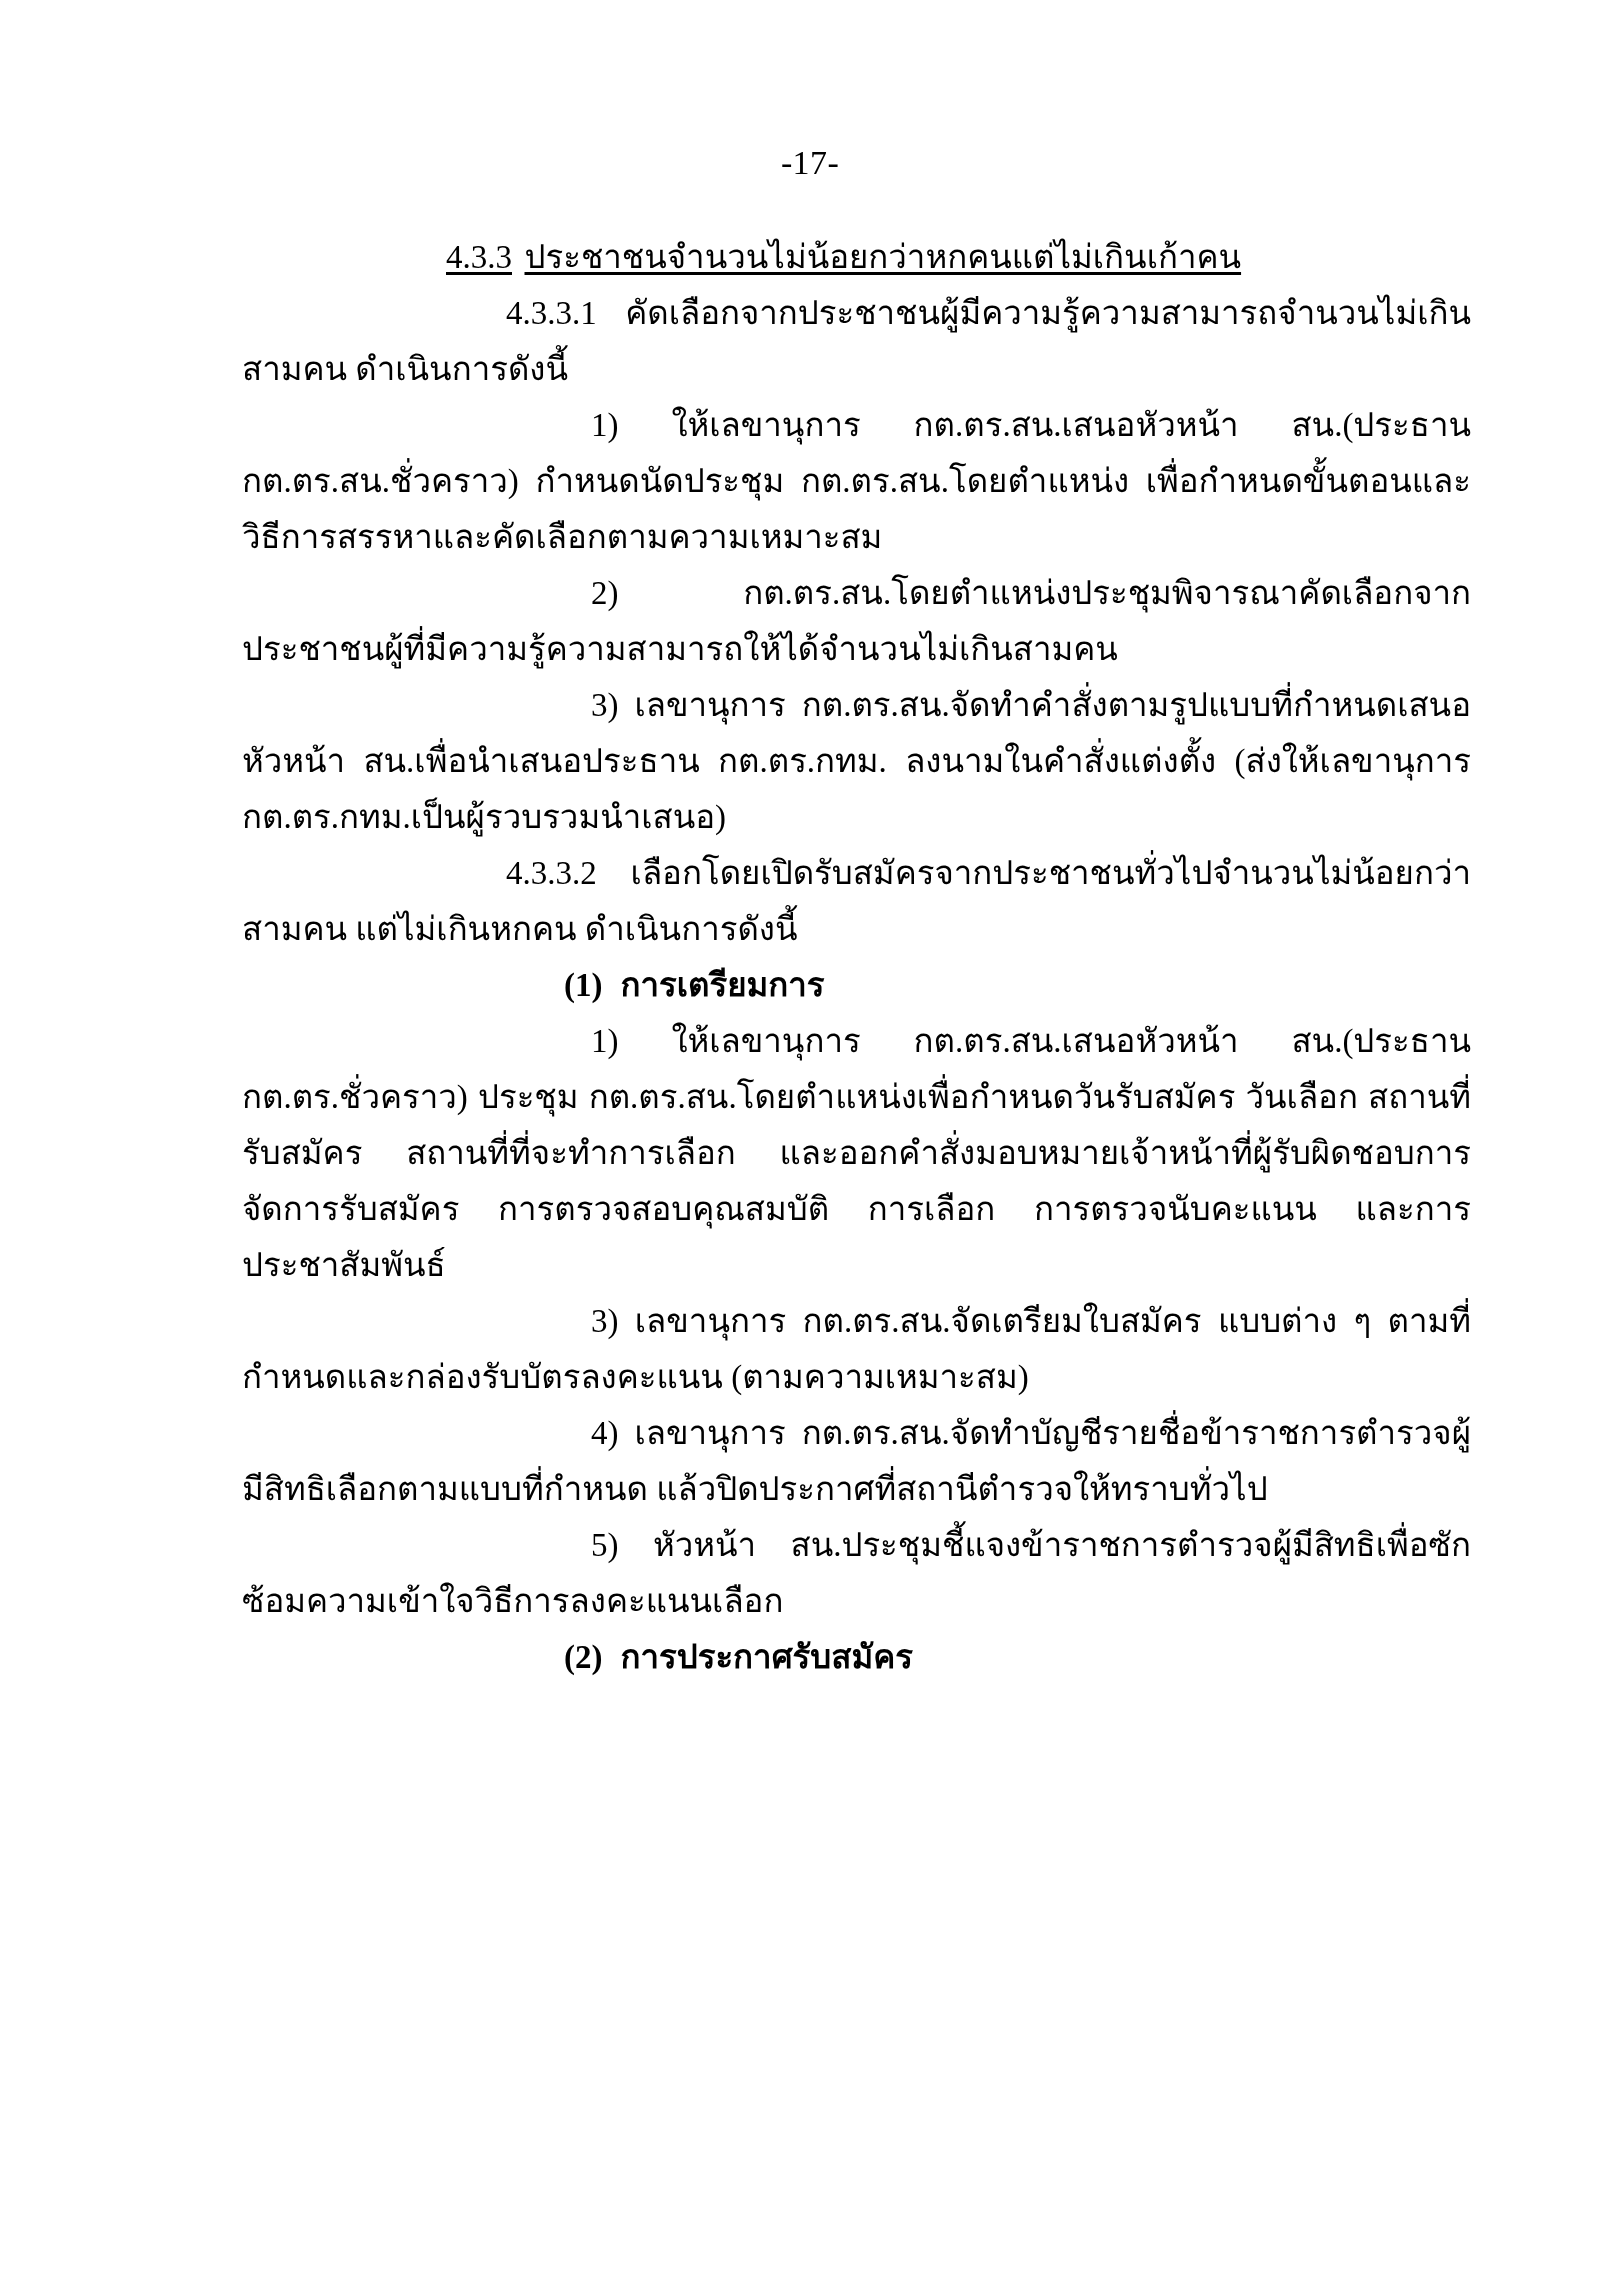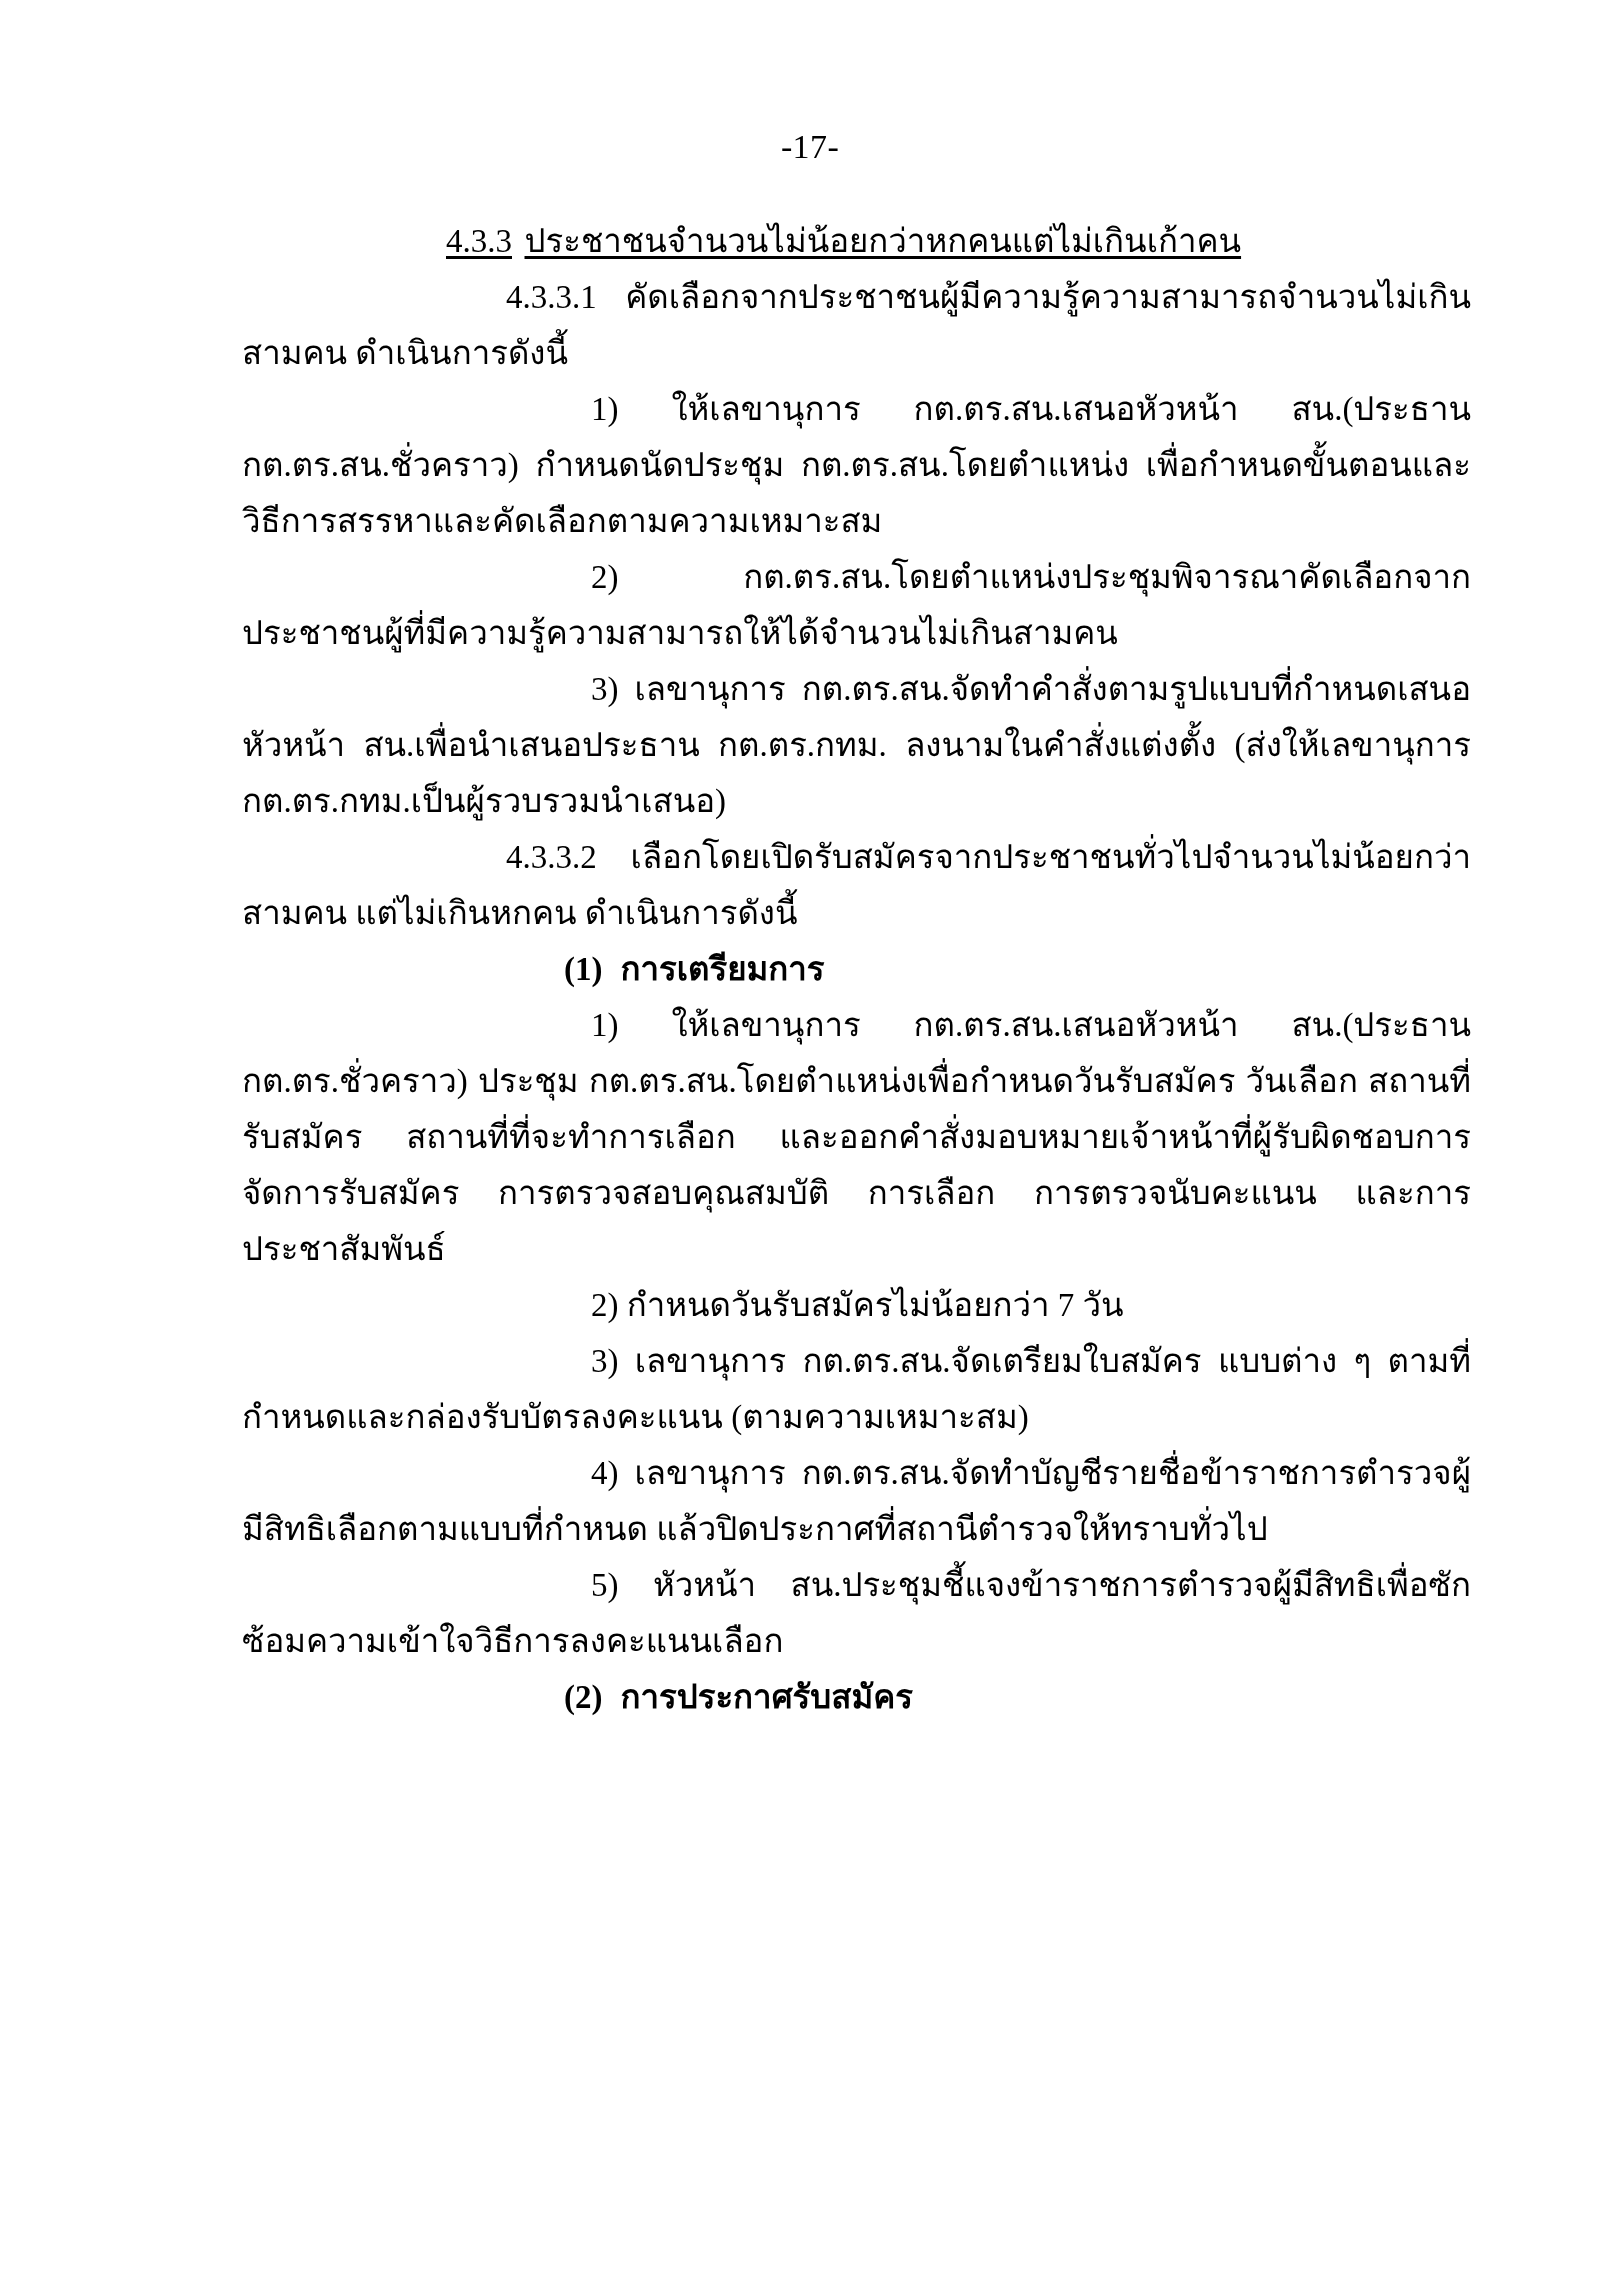--- a/index.html
+++ b/index.html
@@ -11,21 +11,21 @@
 
   body {
     font-family: "Liberation Serif", "DejaVu Serif", serif;
     color: #000000;
   }
 
   .page {
     position: relative;
     width: 1620px;
     height: 2256px;
-    margin: 0 auto;
+    margin: 16px auto;
     background: #ffffff;
     box-sizing: border-box;
     overflow: hidden;
   }
 
   
   .page-number {
     position: absolute;
     top: 130px;
     left: 0;
@@ -93,21 +93,20 @@
 
     <p class="ind-3 thai">1)  ให้เลขานุการ กต.ตร.สน.เสนอหัวหน้า สน.(ประธาน กต.ตร.สน.ชั่วคราว) กำหนดนัดประชุม กต.ตร.สน.โดยตำแหน่ง เพื่อกำหนดขั้นตอนและวิธีการสรรหาและคัดเลือกตามความเหมาะสม</p>
     <p class="ind-3 thai">2)  กต.ตร.สน.โดยตำแหน่งประชุมพิจารณาคัดเลือกจากประชาชนผู้ที่มีความรู้ความสามารถให้ได้จำนวนไม่เกินสามคน</p>
     <p class="ind-3 thai">3)  เลขานุการ กต.ตร.สน.จัดทำคำสั่งตามรูปแบบที่กำหนดเสนอหัวหน้า สน.เพื่อนำเสนอประธาน กต.ตร.กทม. ลงนามในคำสั่งแต่งตั้ง (ส่งให้เลขานุการ กต.ตร.กทม.เป็นผู้รวบรวมนำเสนอ)</p>
 
     <p class="ind-2 thai">4.3.3.2  เลือกโดยเปิดรับสมัครจากประชาชนทั่วไปจำนวนไม่น้อยกว่าสามคน แต่ไม่เกินหกคน   ดำเนินการดังนี้</p>
 
     <p class="ind-4 thai bold"><span>(1)</span><span class="gap-md"></span><span>การเตรียมการ</span></p>
 
     <p class="ind-3 thai">1)  ให้เลขานุการ กต.ตร.สน.เสนอหัวหน้า สน.(ประธาน กต.ตร.ชั่วคราว) ประชุม กต.ตร.สน.โดยตำแหน่งเพื่อกำหนดวันรับสมัคร วันเลือก สถานที่รับสมัคร สถานที่ที่จะทำการเลือก และออกคำสั่งมอบหมายเจ้าหน้าที่ผู้รับผิดชอบการจัดการรับสมัคร การตรวจสอบคุณสมบัติ การเลือก การตรวจนับคะแนน และการประชาสัมพันธ์</p>
-    <p class="ind-3 thai">2)  กำหนดวันรับสมัครไม่น้อยกว่า  7  วัน</p>
     <p class="ind-3 thai">3)  เลขานุการ กต.ตร.สน.จัดเตรียมใบสมัคร แบบต่าง ๆ ตามที่กำหนดและกล่องรับบัตรลงคะแนน (ตามความเหมาะสม)</p>
     <p class="ind-3 thai">4)  เลขานุการ กต.ตร.สน.จัดทำบัญชีรายชื่อข้าราชการตำรวจผู้มีสิทธิเลือกตามแบบที่กำหนด แล้วปิดประกาศที่สถานีตำรวจให้ทราบทั่วไป</p>
     <p class="ind-3 thai">5)  หัวหน้า สน.ประชุมชี้แจงข้าราชการตำรวจผู้มีสิทธิเพื่อซักซ้อมความเข้าใจวิธีการลงคะแนนเลือก</p>
 
     <p class="ind-4 thai bold"><span>(2)</span><span class="gap-md"></span><span>การประกาศรับสมัคร</span></p>
 
 
   </div>
 </div>
 

